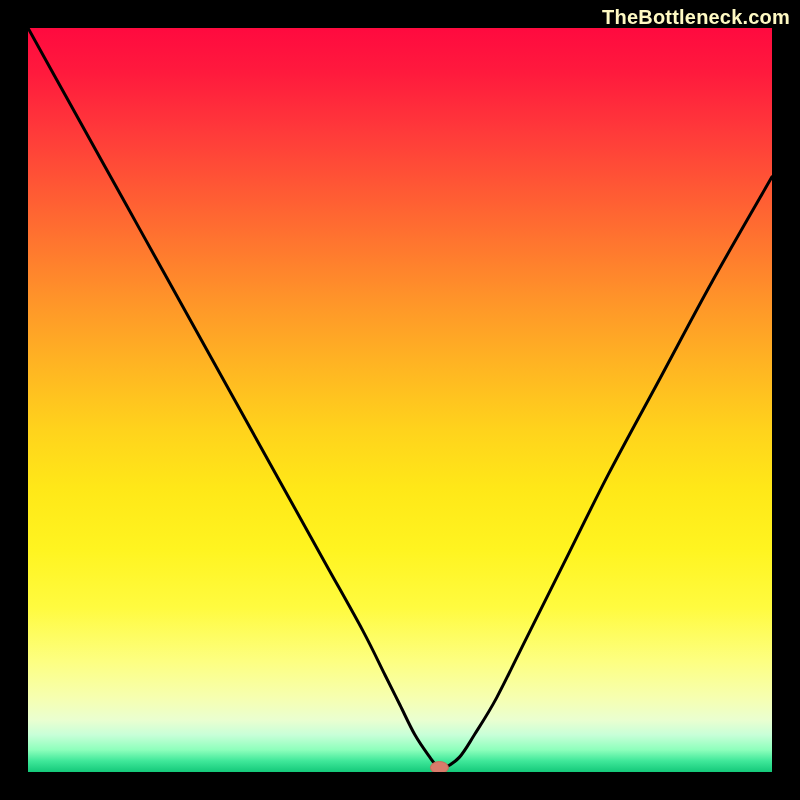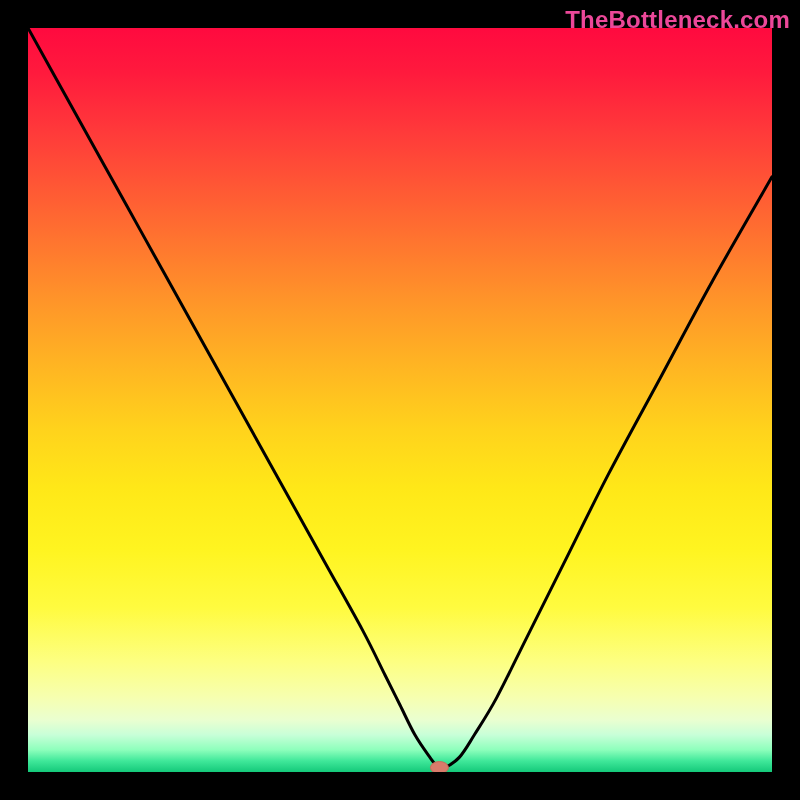--- a/index.html
+++ b/index.html
@@ -68,23 +68,23 @@
   .marker {
     fill: #d97b6b;
     stroke: #c96a5b;
     stroke-width: 1;
   }
   .watermark {
     position: absolute;
     top: 6px;
     right: 10px;
     font-family: Arial, Helvetica, sans-serif;
-    font-size: 24px;
+    font-size: 20px;
     font-weight: 600;
-    color: #ec4899;
+    color: #fef9c3;
     letter-spacing: 0.2px;
     user-select: none;
   }
 </style>
 </head>
 <body>
 
 <div class="chart-container">
   <div class="watermark">TheBottleneck.com</div>
   <div class="plot-area">

